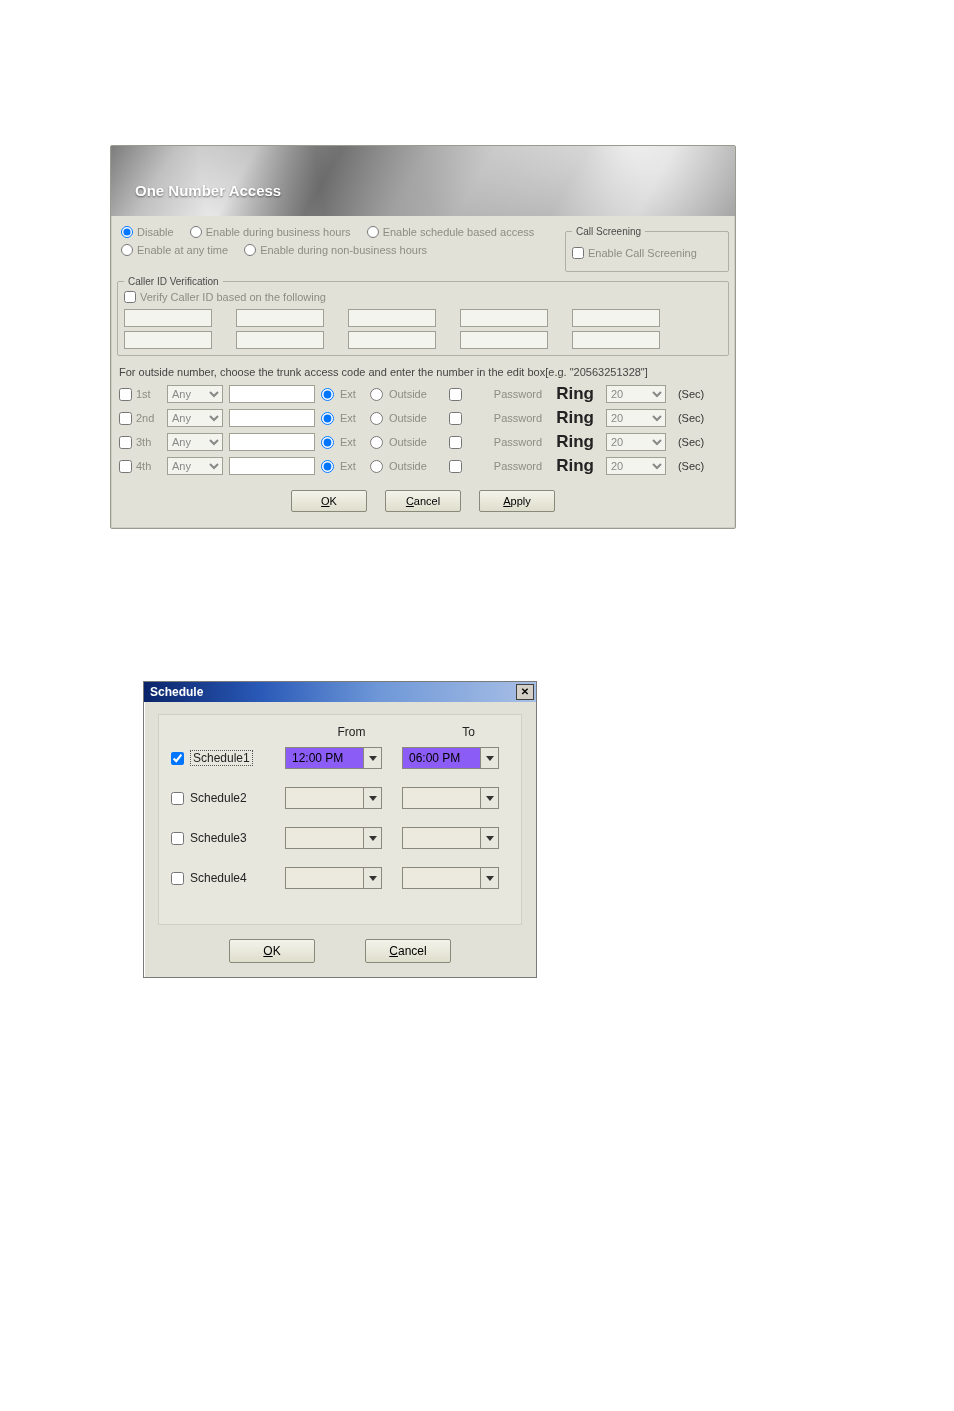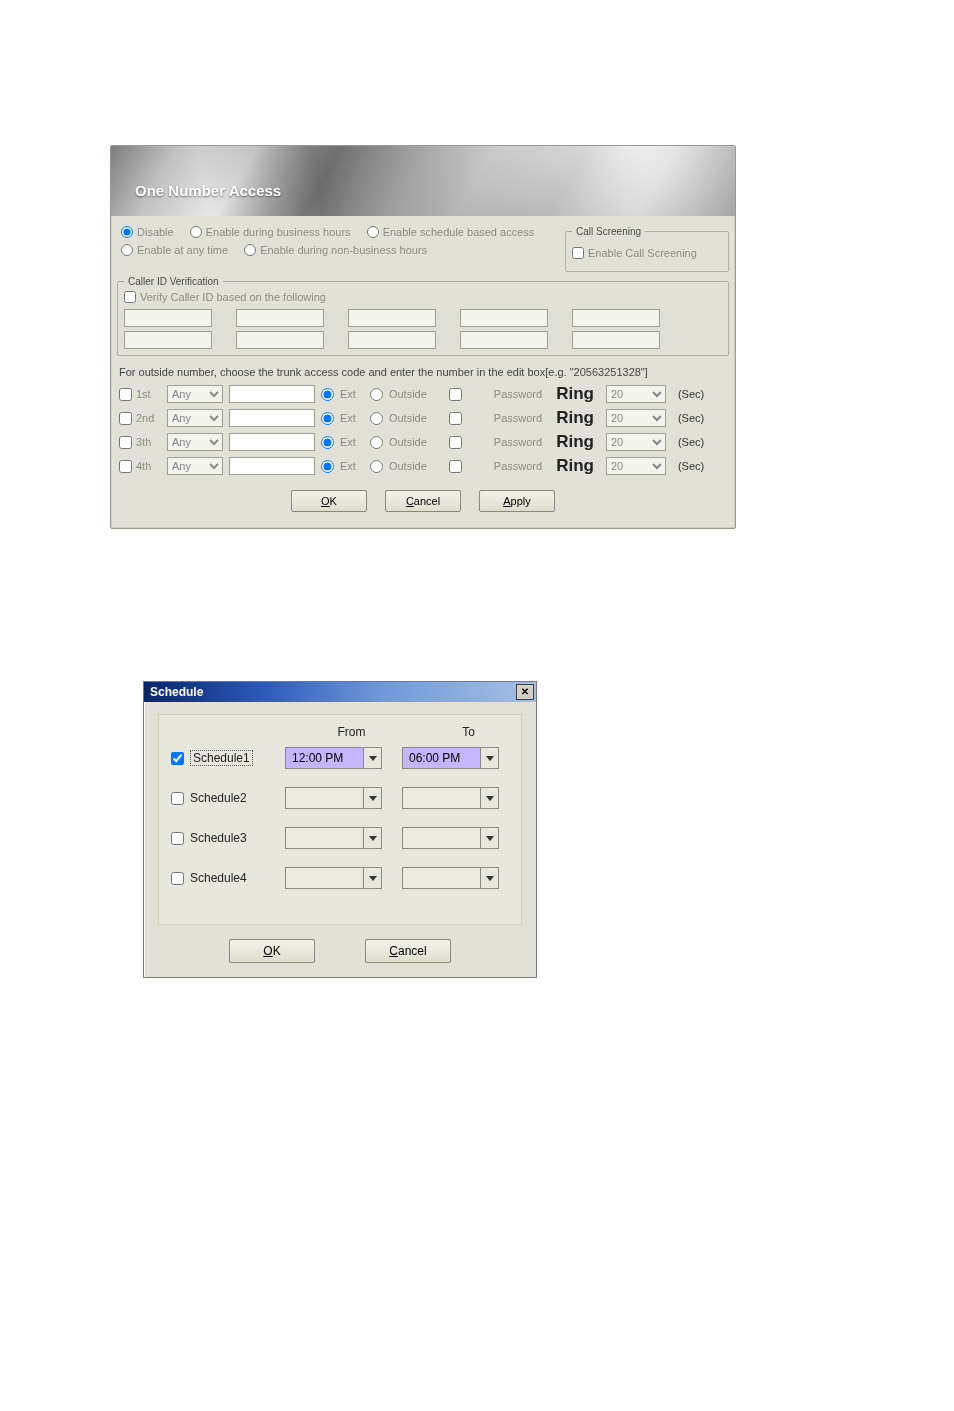--- a/index.html
+++ b/index.html
@@ -238,21 +238,21 @@
   }
   .time-sel {
     flex: 1;
     margin: 0 10px;
     display: flex;
   }
   .time-sel .tbox {
     flex: 1;
     height: 22px;
     border: 1px solid #8a8a7c;
-    background: #c4b5fd;
+    background: #8b5cf6;
     display: flex;
     align-items: center;
     padding: 0 6px;
     font-size: 12px;
     color: #000;
     box-sizing: border-box;
   }
   .time-sel.disabled .tbox { background: #eceade; color:#eceade; }
   .time-sel .tbtn {
     width: 18px;

